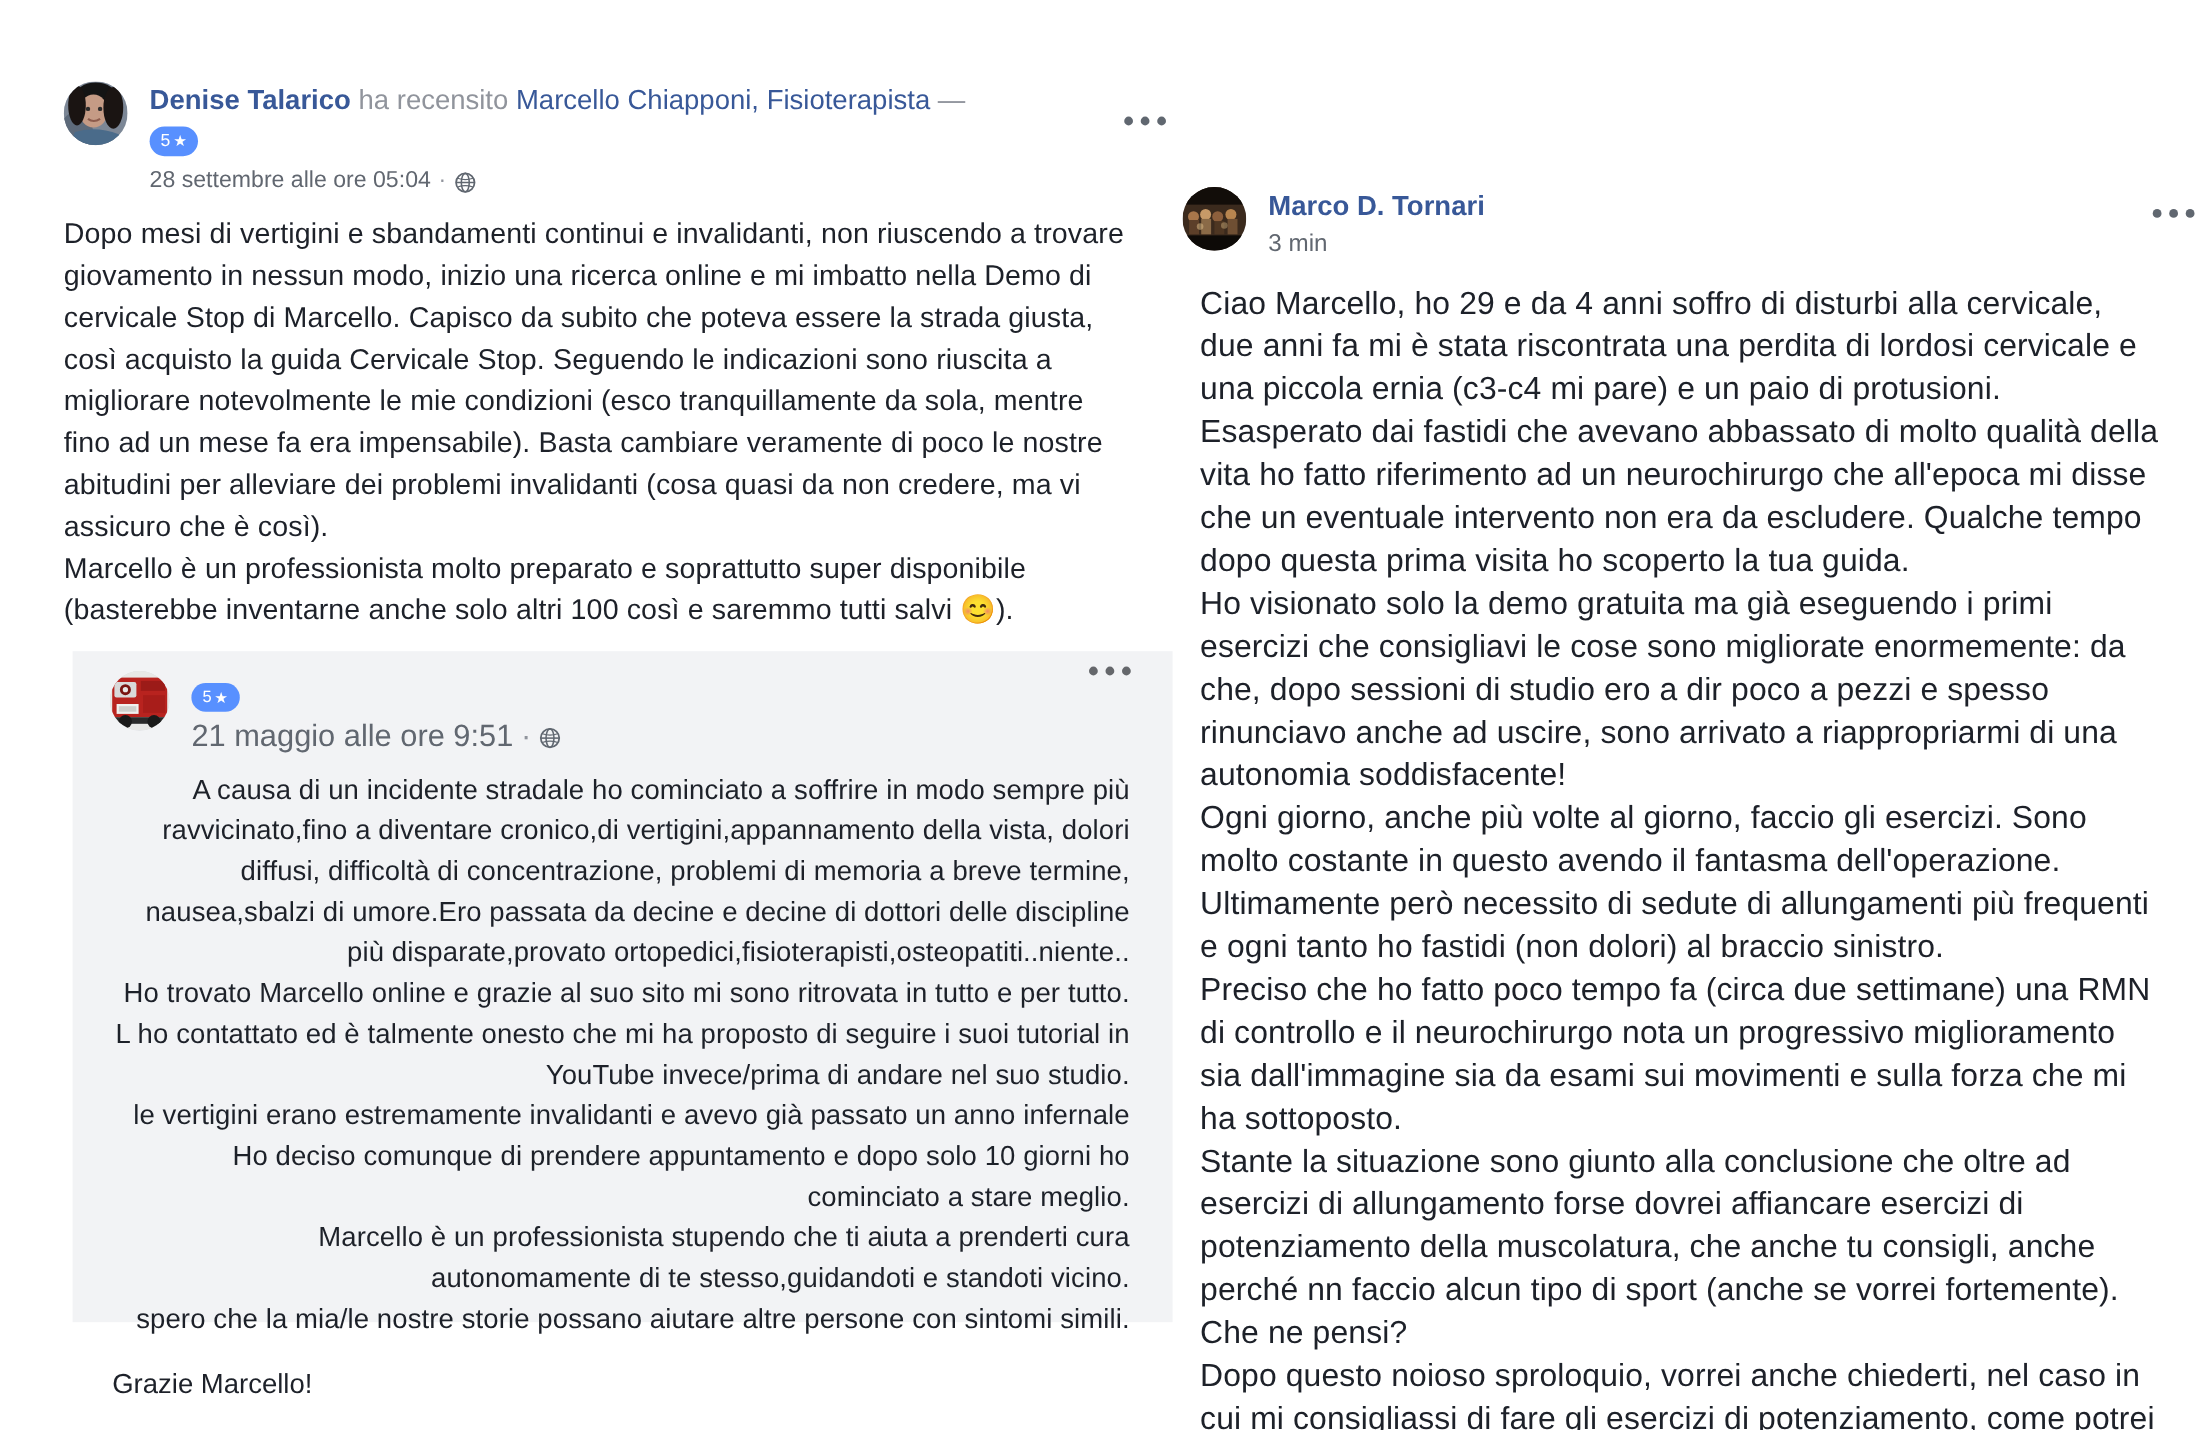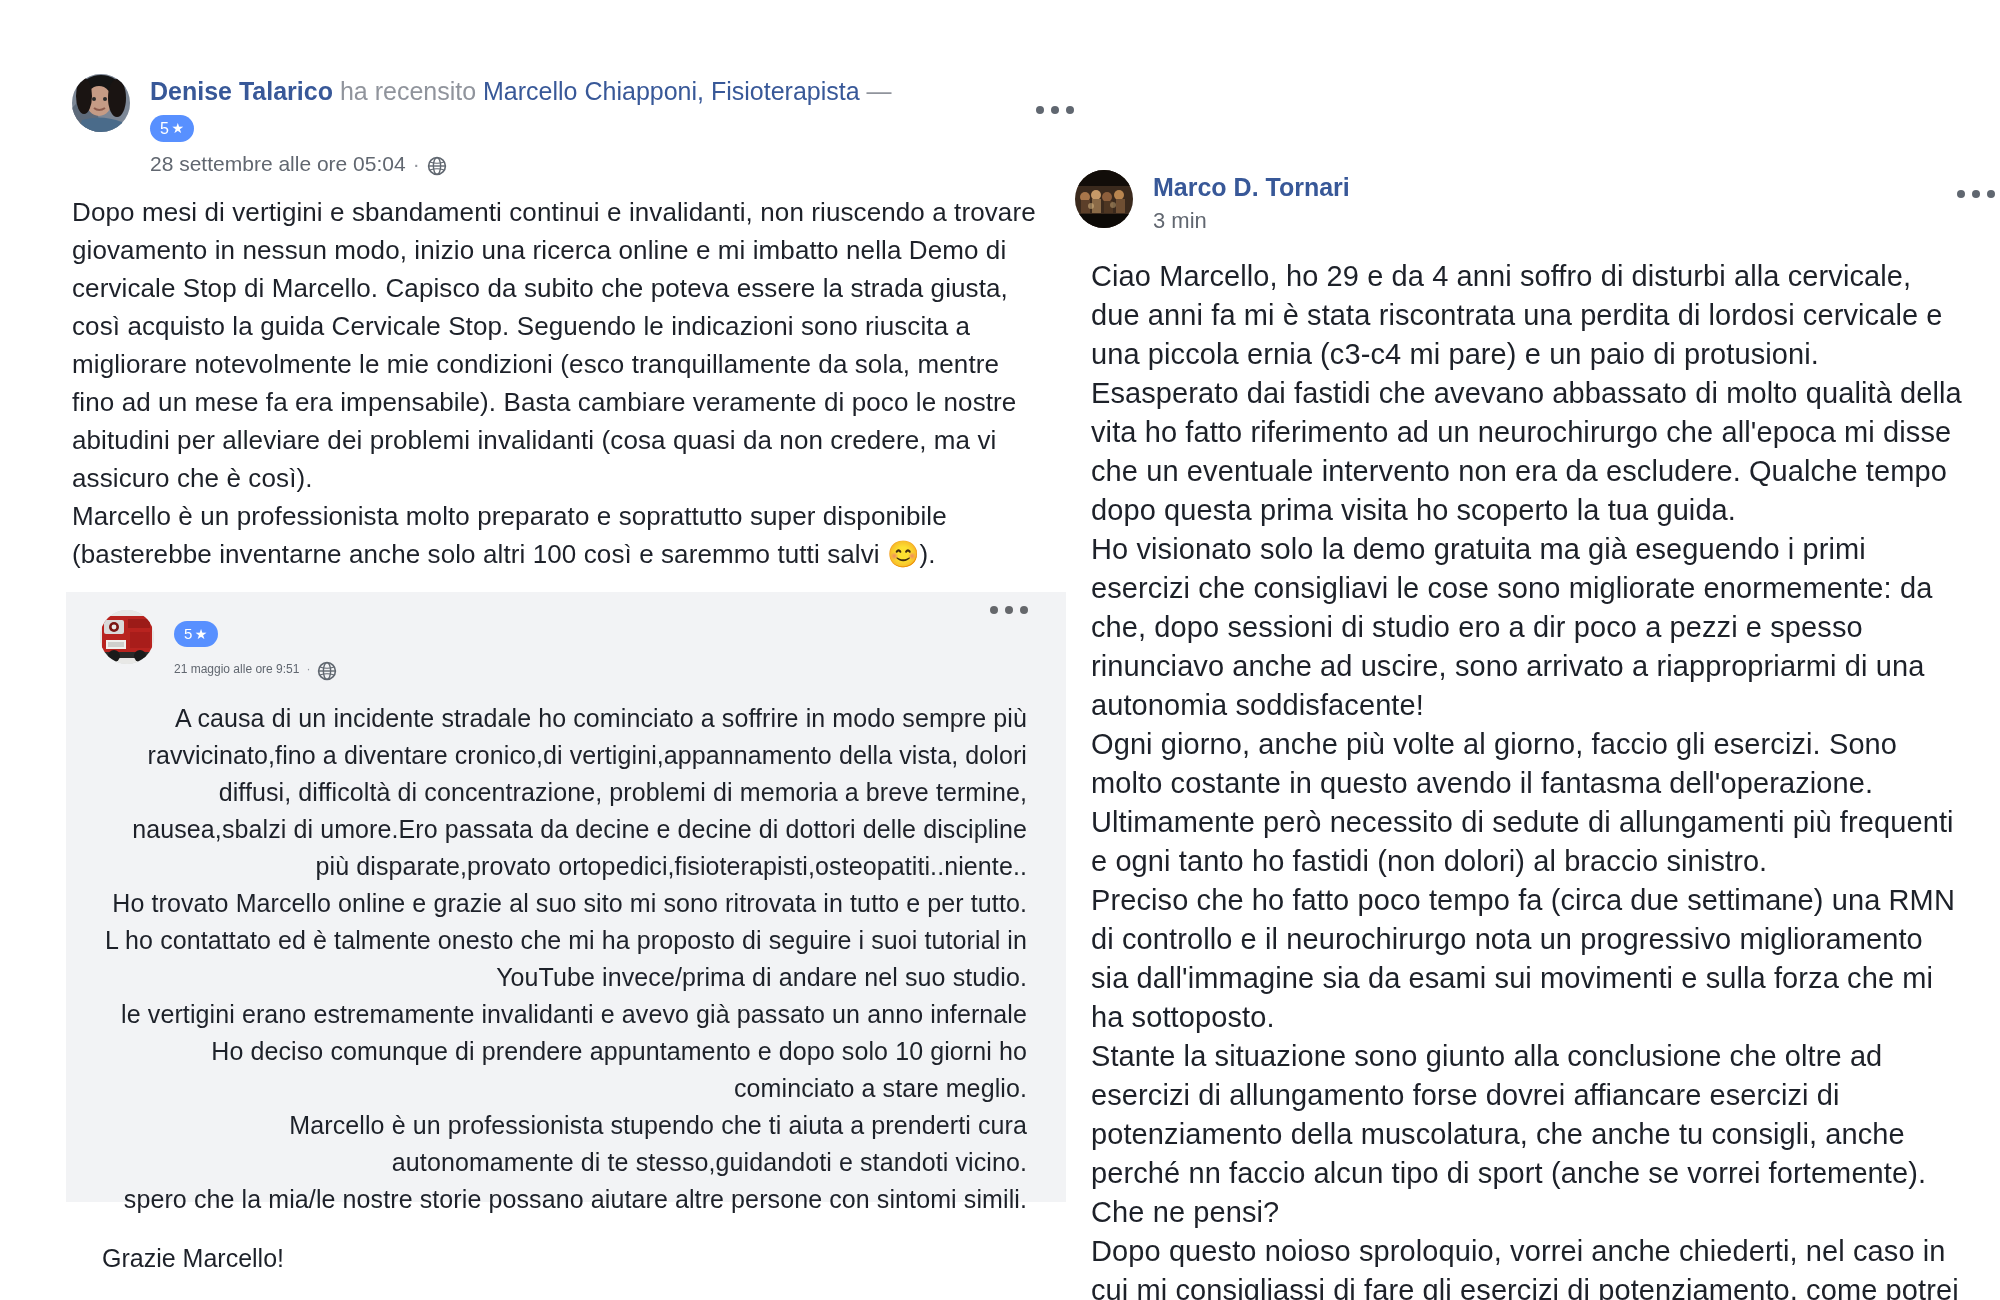--- a/index.html
+++ b/index.html
@@ -20,21 +20,21 @@
   .page {
     position: relative;
     width: 2000px;
     height: 1300px;
     background: #ffffff;
   }
 
   
   .col-left {
     position: absolute;
-    left: 72px;
+    left: 58px;
     top: 74px;
     width: 1000px;
   }
   .col-right {
     position: absolute;
     left: 1075px;
     top: 170px;
     width: 880px;
   }
 
@@ -159,21 +159,21 @@
     top: 592px;
     width: 1000px;
     height: 610px;
     background: #f2f3f5;
     padding: 18px 24px 20px 22px;
   }
   .nested-card .post-header { margin-left: 12px; }
   .nested-card .avatar { width: 54px; height: 54px; flex: 0 0 54px; }
   .nested-card .byline { font-size: 24px; line-height: 29px; }
   .nested-card .rating-badge { height: 26px; font-size: 15px; line-height: 26px; }
-  .nested-card .meta-row { font-size: 12px; }
+  .nested-card .meta-row { font-size: 28px; }
   .nested-card .post-body {
     font-size: 25px;
     line-height: 37px;
     margin-top: 18px;
     margin-left: 14px;
     text-align: right;
   }
   .nested-card .dots-menu { right: 38px; top: 14px; }
   .nested-card .dots-menu span { background: #65676b; }
 

